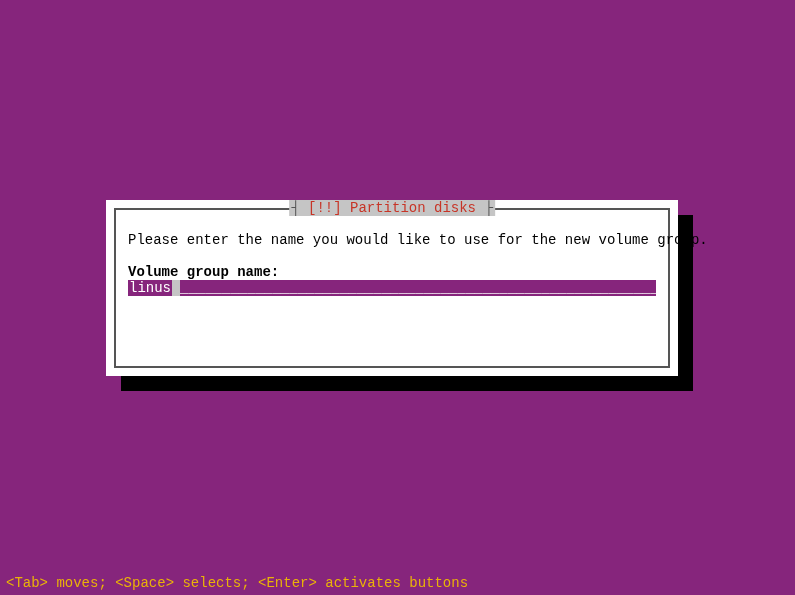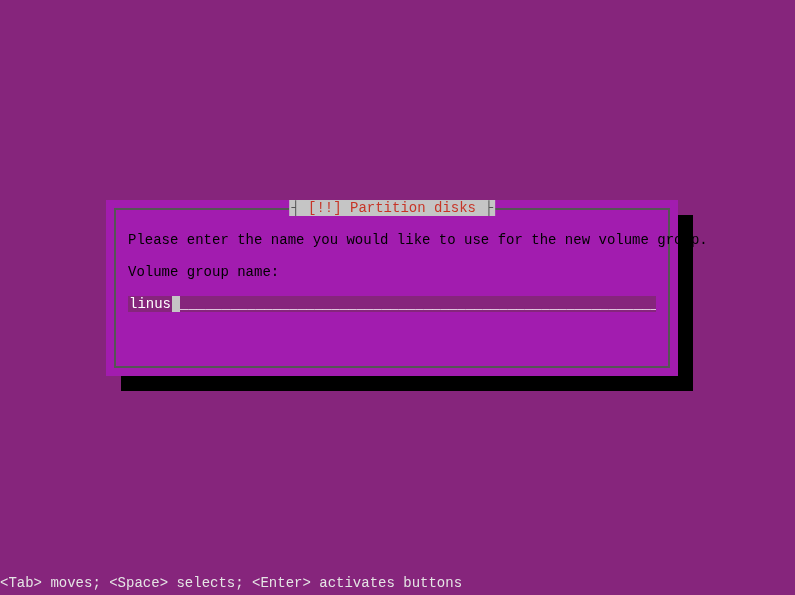--- a/index.html
+++ b/index.html
@@ -23,21 +23,21 @@
       width: 572px;
       height: 176px;
       background: #000;
     }
     .dialog {
       position: absolute;
       left: 106px;
       top: 200px;
       width: 572px;
       height: 176px;
-      background: #a21caf;
+      background: #ffffff;
       padding: 8px;
     }
     .inner-frame {
       width: 100%;
       height: 100%;
       border: 2px solid #555;
       position: relative;
       padding: 12px;
     }
     .dialog-title {
@@ -54,23 +54,23 @@
       color: #555;
     }
     .prompt-text {
       color: #000;
       margin-top: 10px;
       white-space: nowrap;
     }
     .field-label {
       color: #000;
       margin-top: 16px;
+      font-weight: bold;
     }
     .input-row {
-      margin-top: 16px;
       display: flex;
       align-items: flex-end;
       width: 100%;
     }
     .input-value {
       background: #86257c;
       color: #fff;
       padding: 0 1px;
       white-space: pre;
     }
@@ -94,22 +94,22 @@
       justify-content: space-between;
       padding: 0 20px 0 20px;
     }
     .btn {
       color: #000;
       cursor: pointer;
     }
     .footer {
       position: absolute;
       bottom: 4px;
-      left: 0;
-      color: #e5e5e5;
+      left: 6px;
+      color: #eab308;
     }
   </style>
 </head>
 <body>
 
 <div class="shadow"></div>
 
 <div class="dialog">
   <div class="inner-frame">
     <div class="dialog-title">

